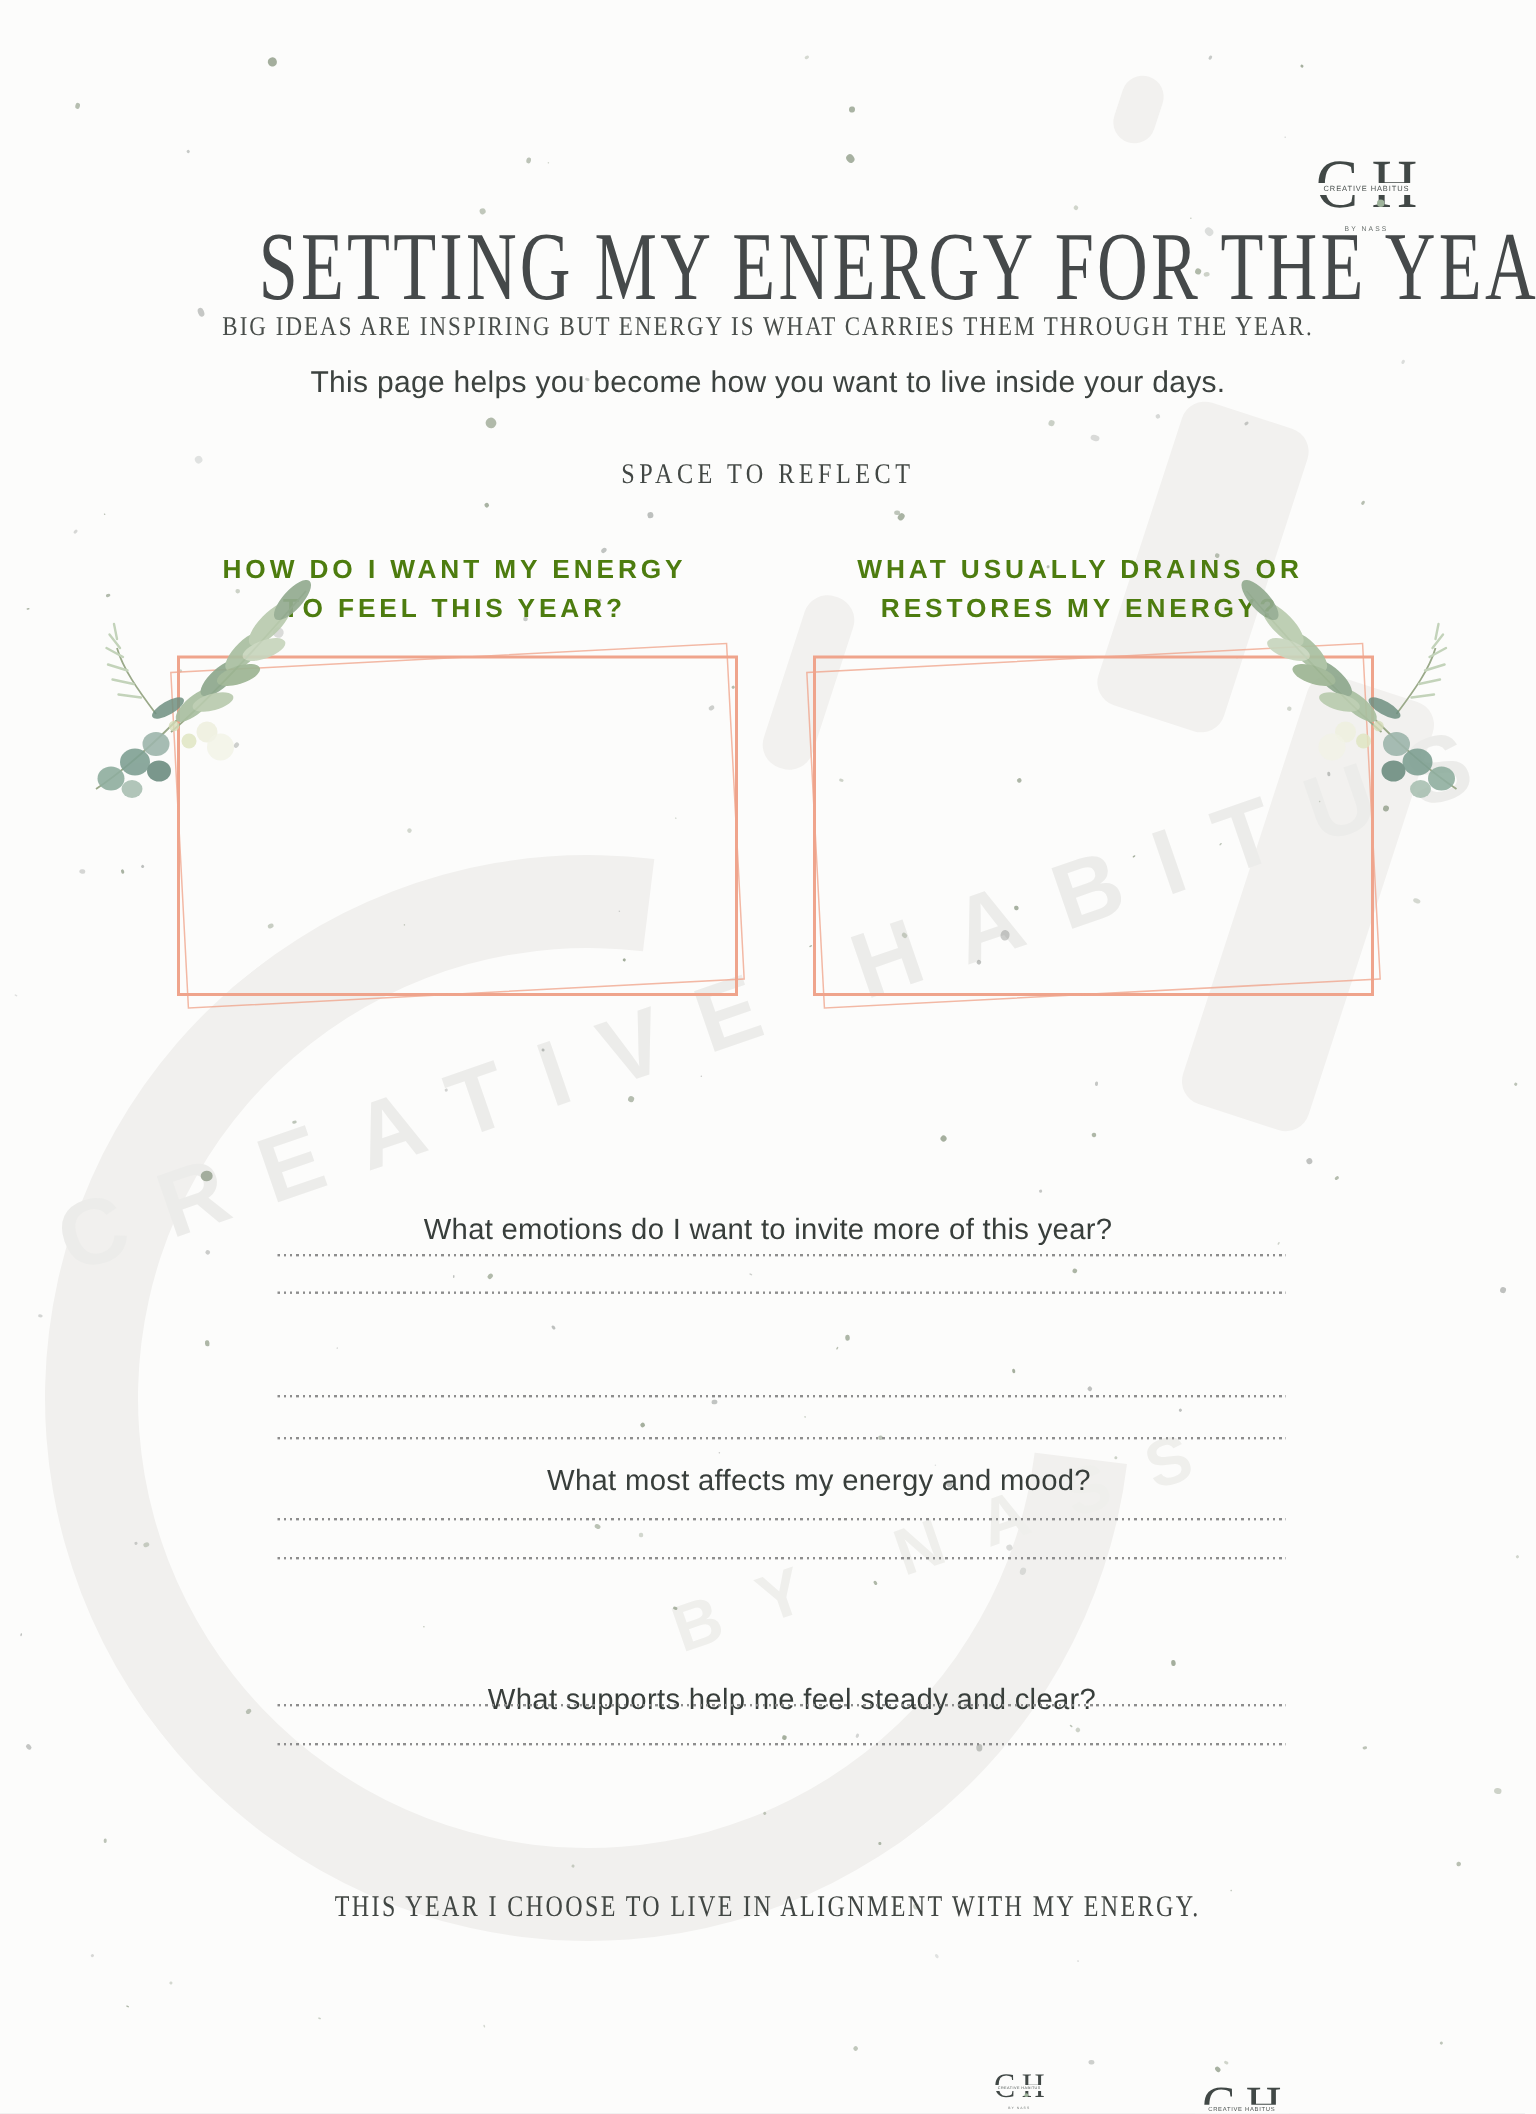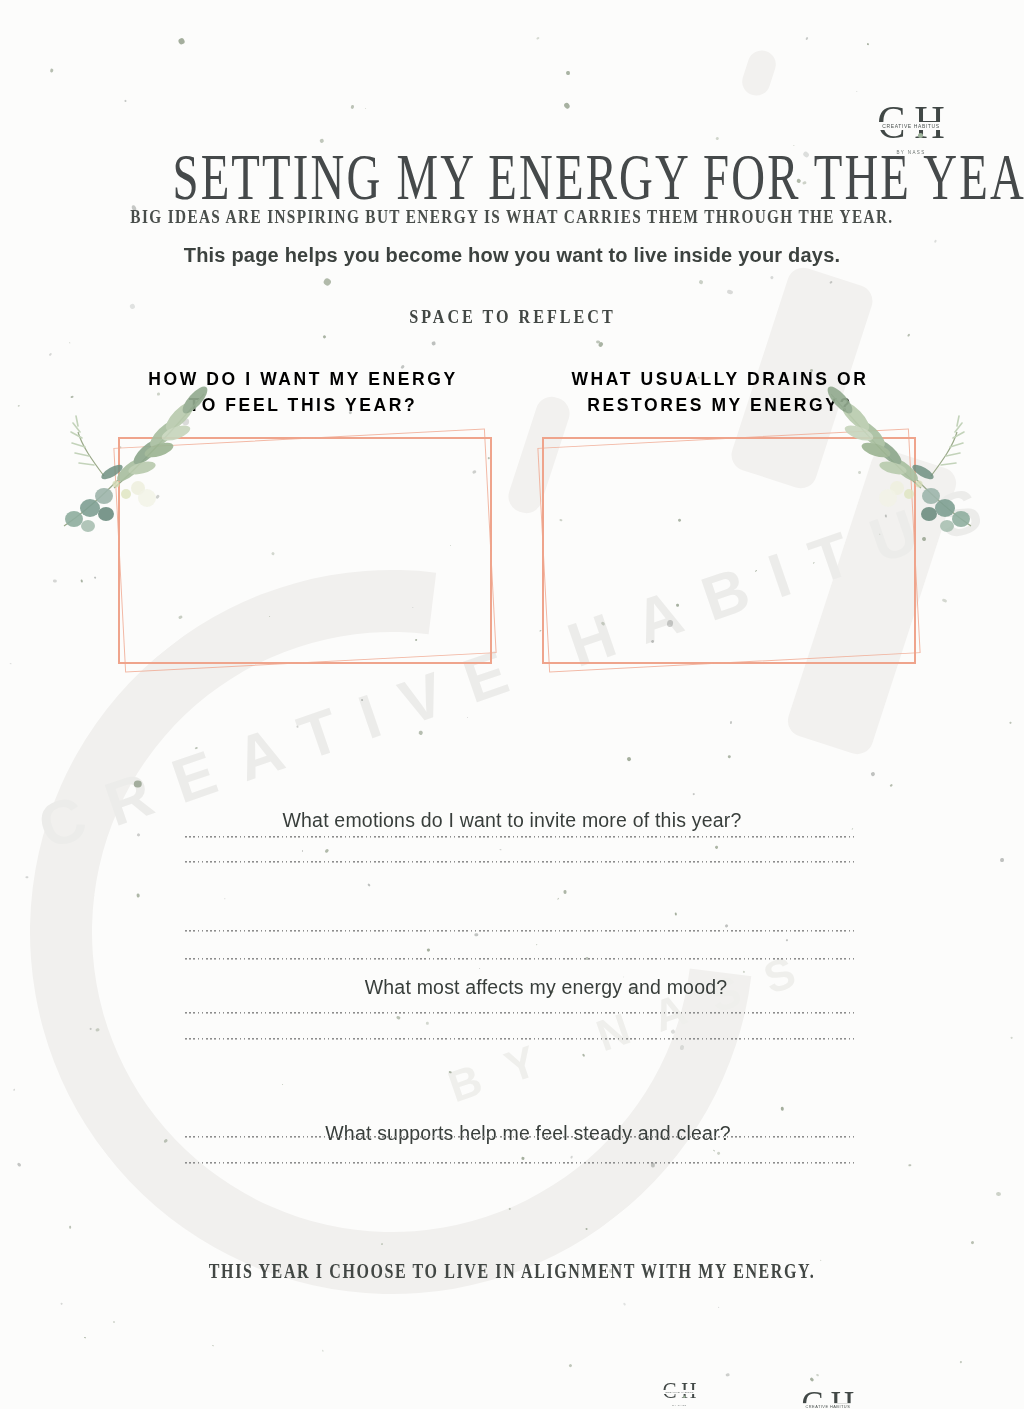--- a/index.html
+++ b/index.html
@@ -35,29 +35,29 @@
   }
   .wm-by{
     position:absolute;left:380px;top:1000px;width:510px;
     transform:rotate(-19deg);text-align:center;white-space:nowrap;
     font-size:44px;letter-spacing:28px;color:#efefec;font-weight:bold;
   }
   #speckles{position:absolute;inset:0;z-index:1;pointer-events:none;}
   .speck{position:absolute;border-radius:50%;}
 
   
-  .content-z{z-index:2;font-weight:bold;}
+  .content-z{z-index:2;}
   .title{top:148px;font-size:65px;letter-spacing:3px;color:#45494a;font-weight:400;margin:0;line-height:58px;}
   .subtitle{top:207px;font-size:18px;letter-spacing:1.6px;color:#494e4b;}
   .intro{top:244px;font-size:20px;color:#3c423f;letter-spacing:.2px;}
   .section-title{top:306px;font-size:19px;letter-spacing:3.5px;color:#424744;text-align:center;}
 
   .box-header{
     position:absolute;top:366px;width:380px;text-align:center;z-index:2;
-    font-weight:bold;color:#000000;font-size:17.5px;letter-spacing:2.6px;line-height:26px;
+    font-weight:bold;color:#4d7c0f;font-size:17.5px;letter-spacing:2.6px;line-height:26px;
   }
   .bh-left{left:113px;} .bh-right{left:530px;}
 
   .reflect-box{position:absolute;top:437px;width:370px;height:223px;border:2px solid #efa48c;z-index:2;}
   .box-left{left:118px;} .box-right{left:542px;}
   .box-tilt{position:absolute;inset:-1px;border:1.3px solid rgba(239,164,140,.78);transform:rotate(-3deg);}
 
   .greenery{position:absolute;z-index:3;}
   .gr-left{left:52px;top:376px;}
   .gr-right{left:808px;top:376px;transform:scaleX(-1);}

